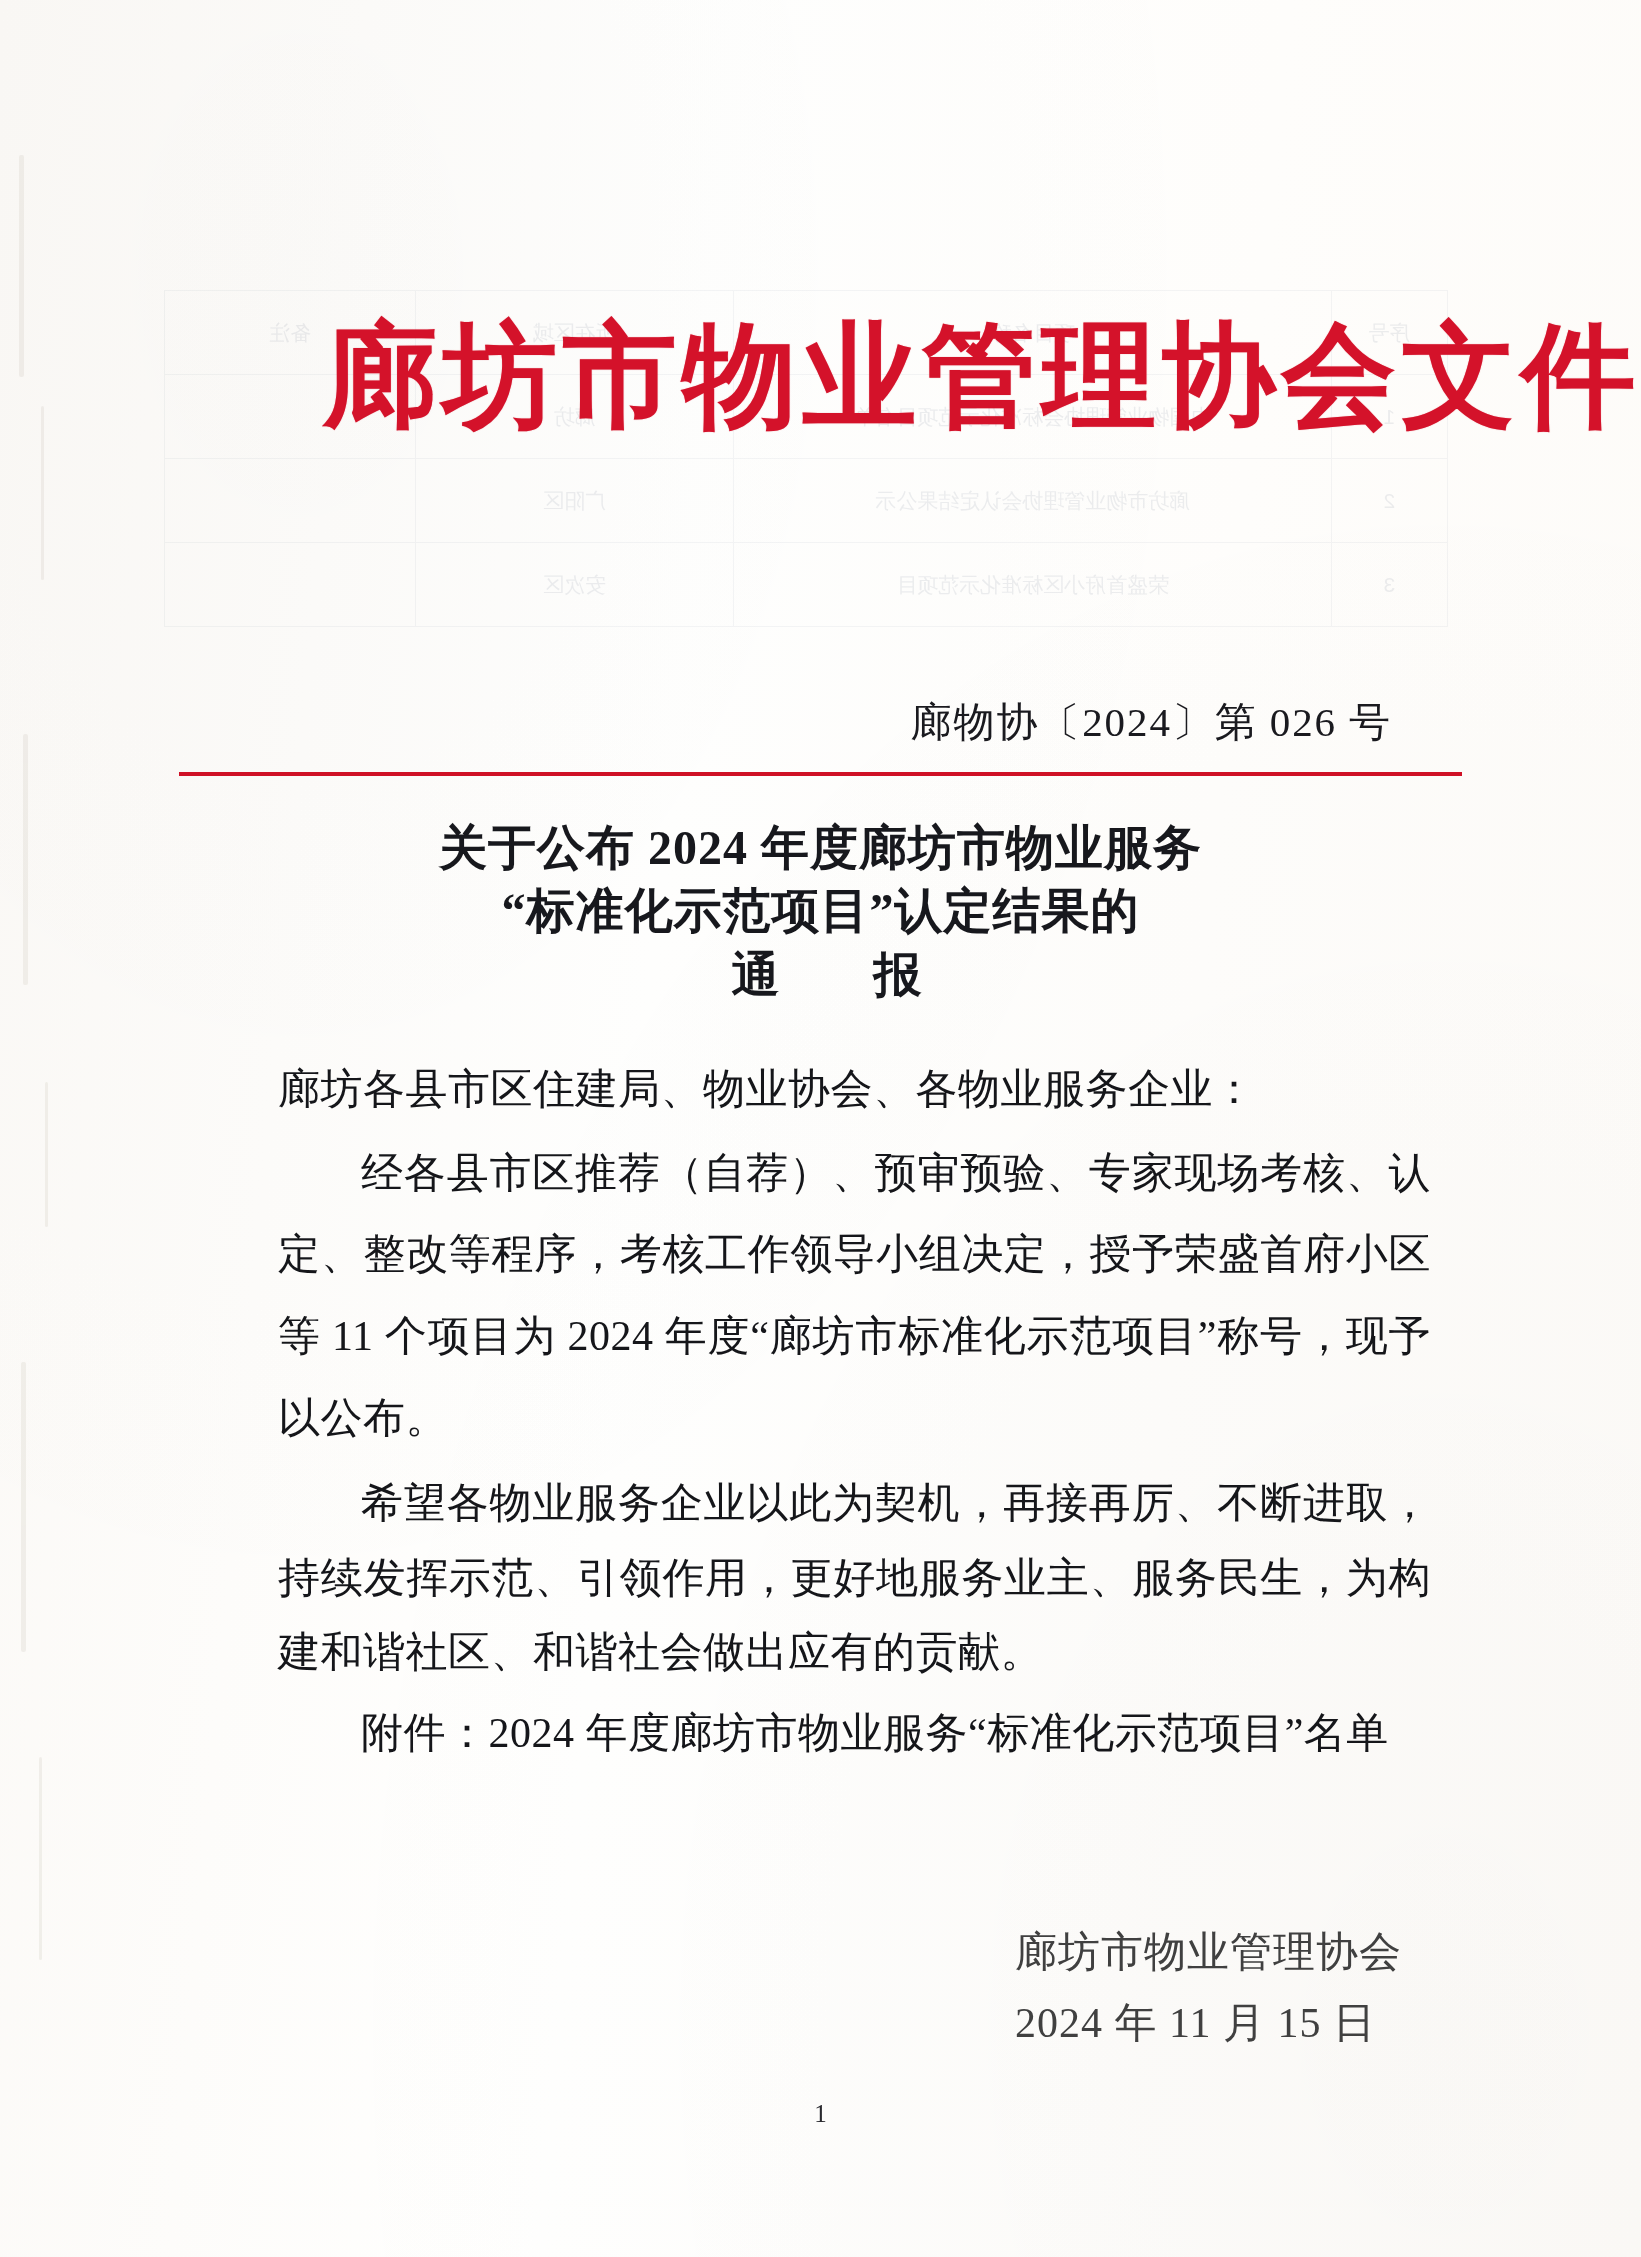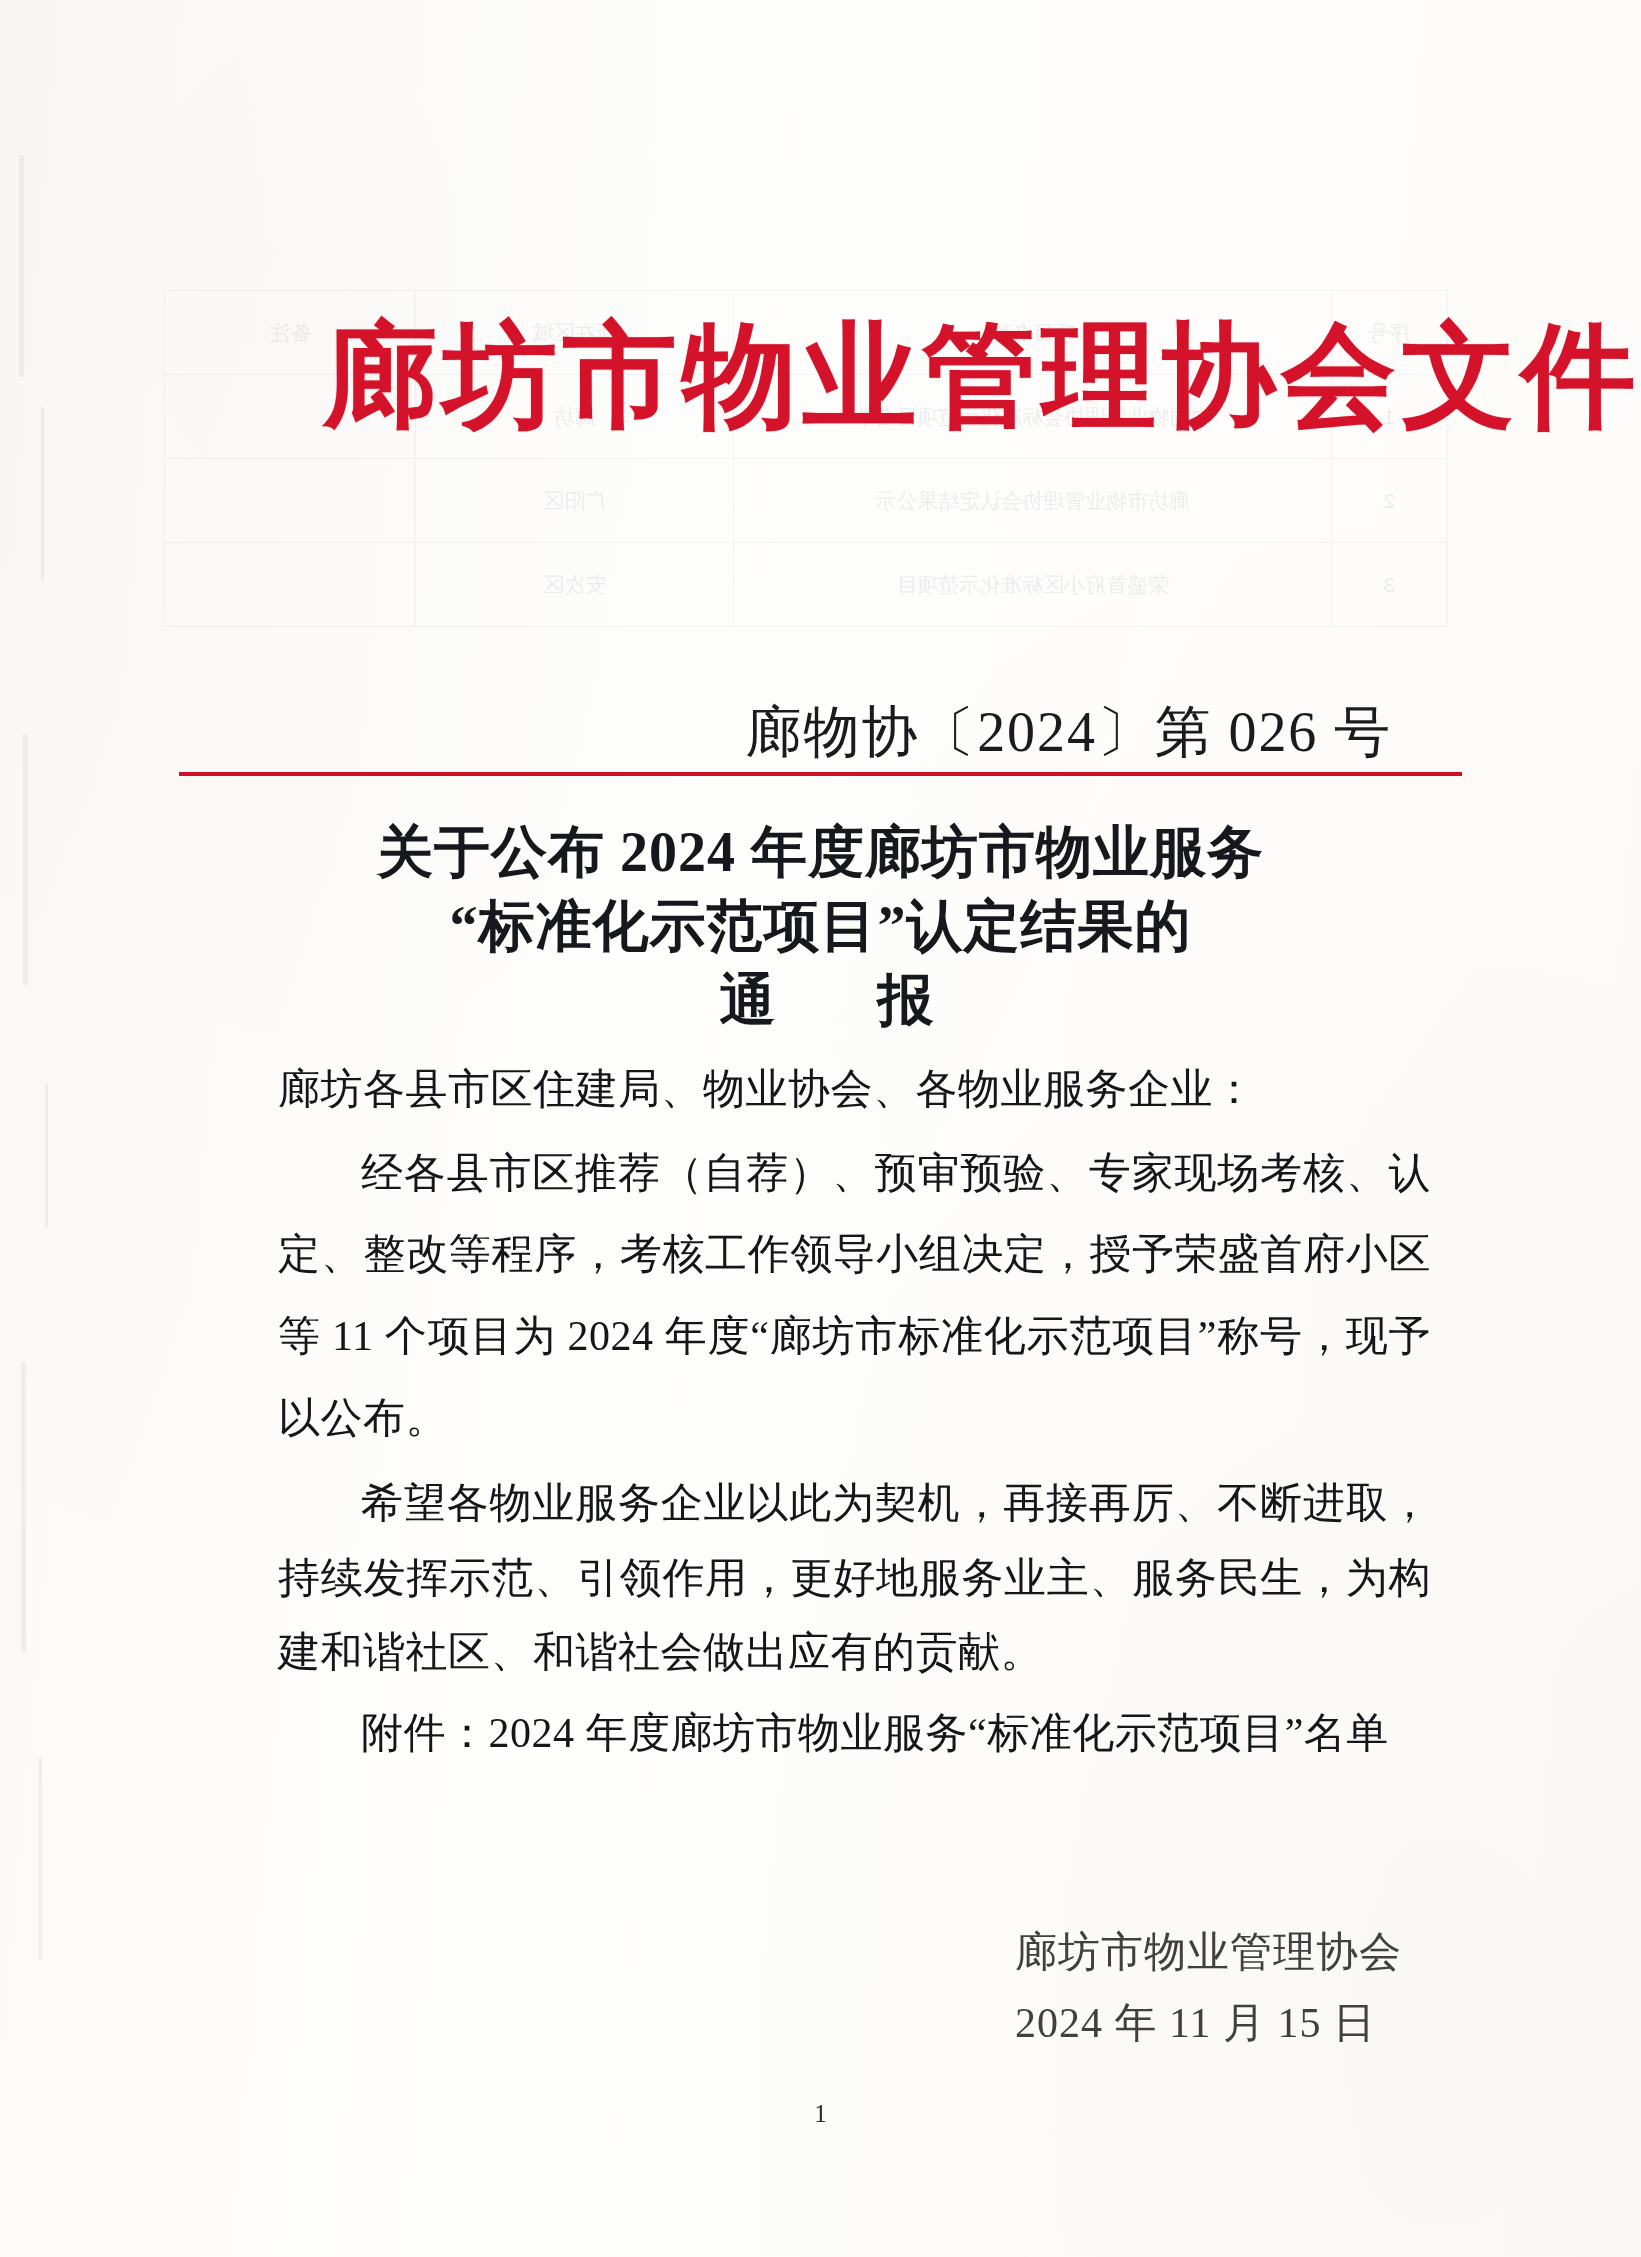--- a/index.html
+++ b/index.html
@@ -98,21 +98,21 @@
     color: #d4122a;
     line-height: 1;
     text-shadow: 0 0 1px rgba(212,18,42,0.5);
     white-space: nowrap;
   }
 
   .doc-number {
     position: absolute;
     right: 249px;
     top: 695px;
-    font-size: 56px;
+    font-size: 41px;
     letter-spacing: 1.9px;
     color: #1a1a1f;
     white-space: nowrap;
   }
 
   .red-rule {
     position: absolute;
     left: 179px;
     right: 179px;
     top: 772px;
@@ -123,21 +123,21 @@
   
   .title-block {
     position: absolute;
     left: 0;
     right: 0;
     top: 816px;
     text-align: center;
     color: #17181d;
   }
   .title-line {
-    font-size: 56px;
+    font-size: 48px;
     line-height: 1.32;
     letter-spacing: 1px;
     font-weight: 600;
     font-family: "Liberation Serif", serif;
   }
   .title-line.third {
     letter-spacing: 23px;
     padding-left: 35px;
   }
 

